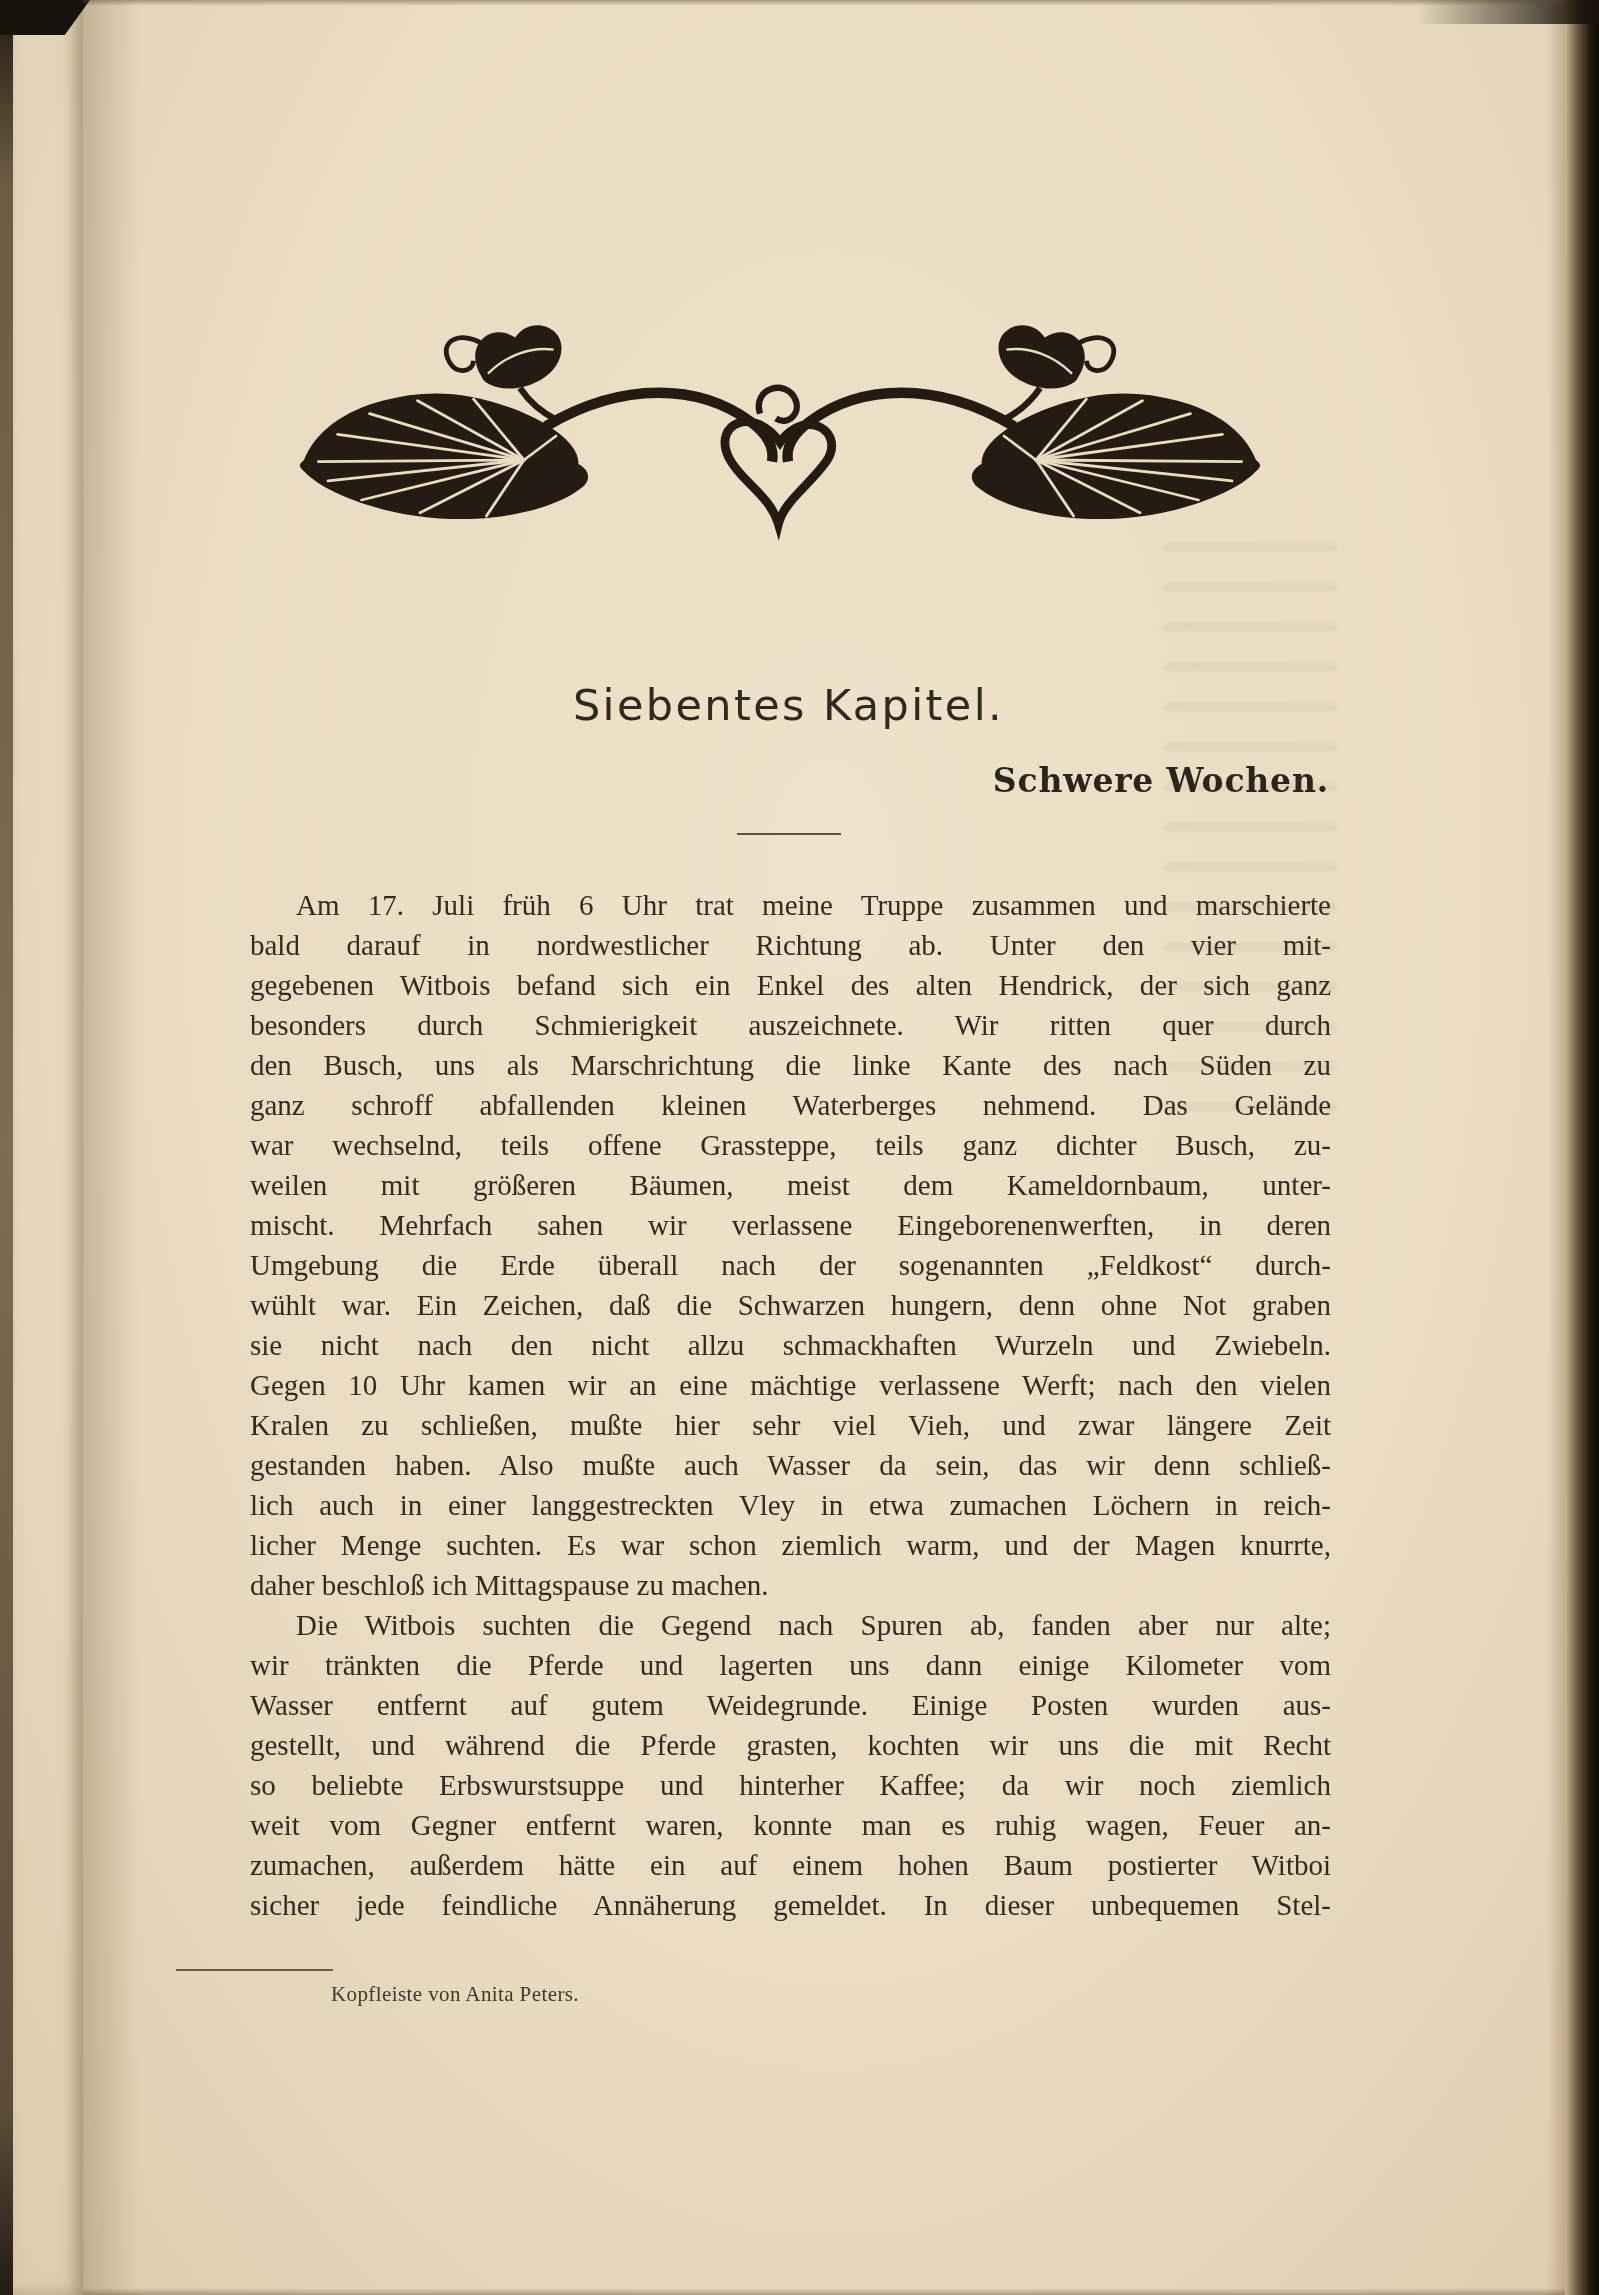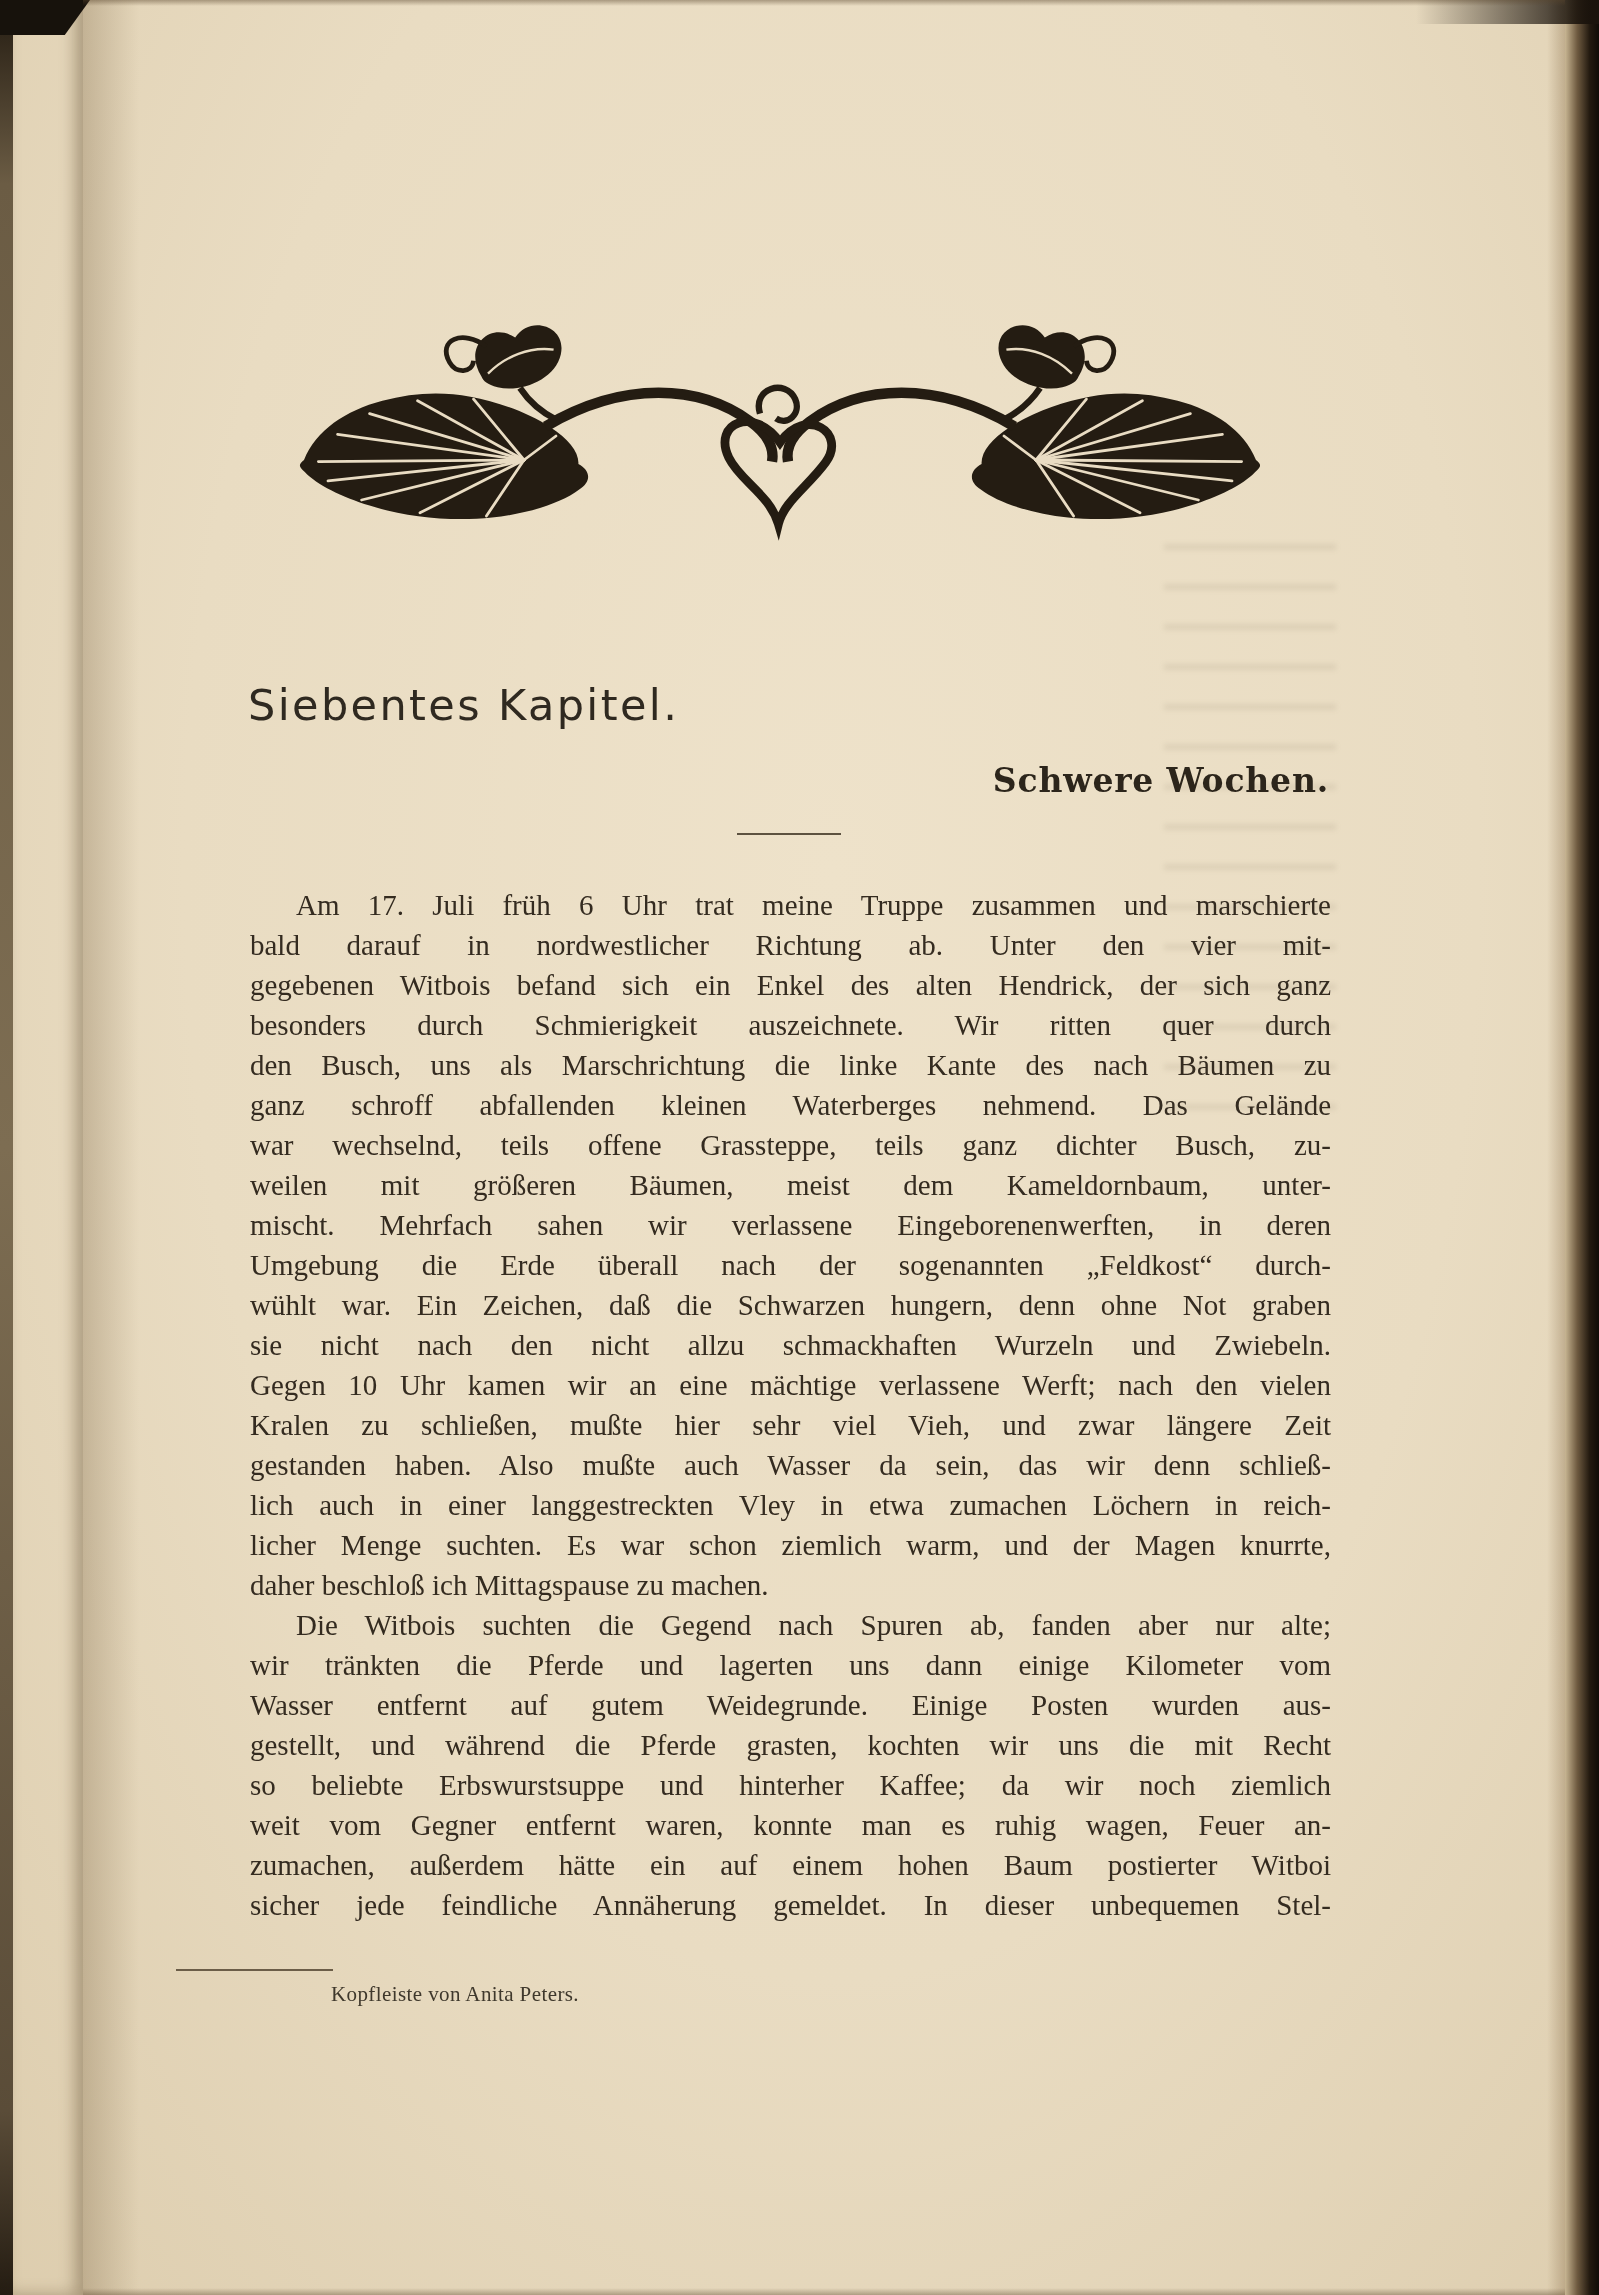--- a/index.html
+++ b/index.html
@@ -26,21 +26,21 @@
     background:linear-gradient(270deg,#1a130c,rgba(26,19,12,0));}
   .top-edge{position:absolute;top:0;left:83px;right:35px;height:5.6px;
     background:linear-gradient(180deg,rgba(90,70,45,.45),rgba(90,70,45,0));}
   .bottom-edge{position:absolute;bottom:0;left:83px;right:35px;height:7.2px;
     background:linear-gradient(0deg,rgba(90,70,45,.40),rgba(90,70,45,0));}
   .bleed-through{position:absolute;left:1164px;top:544px;width:172px;height:576px;
     background:repeating-linear-gradient(180deg,rgba(110,95,70,.10) 0 6.4px,rgba(110,95,70,0) 6.4px 40px);
     filter:blur(2.4px);pointer-events:none;}
   
   .ornament{position:absolute;left:248px;top:300px;width:1064px;height:252px;}
-  .chapter-title{position:absolute;left:248px;width:1081px;top:680px;text-align:left;
+  .chapter-title{position:absolute;left:248px;width:1081px;top:680px;text-align:center;
     font-family:"DejaVu Sans", sans-serif;font-size:43px;letter-spacing:2.4px;color:#2f2920;}
   .chapter-subtitle{position:absolute;left:248px;width:1081px;top:761px;text-align:right;
     font-family:"DejaVu Serif", serif;font-weight:bold;font-size:33px;letter-spacing:0.8px;color:#2c251b;}
   .title-rule{position:absolute;left:737px;top:833px;width:104px;height:2.4px;background:#5d5240;}
   .body-text{position:absolute;left:250px;top:885px;width:1081px;
     font-size:29px;line-height:40px;color:#342b20;font-family:Liberation Serif, serif;}
   .para{margin:0;padding:0;}
   .line{text-align:justify;text-align-last:justify;white-space:normal;}
   .line.first{text-indent:46px;}
   .line.flush{text-align-last:left;}
@@ -97,21 +97,21 @@
   <div class="chapter-title">Siebentes Kapitel.</div>
   <div class="chapter-subtitle">Schwere Wochen.</div>
   <div class="title-rule"></div>
 
   <div class="body-text">
     <div class="para">
       <div class="line first">Am 17. Juli früh 6 Uhr trat meine Truppe zusammen und marschierte</div>
       <div class="line">bald darauf in nordwestlicher Richtung ab. Unter den vier mit-</div>
       <div class="line">gegebenen Witbois befand sich ein Enkel des alten Hendrick, der sich ganz</div>
       <div class="line">besonders durch Schmierigkeit auszeichnete. Wir ritten quer durch</div>
-      <div class="line">den Busch, uns als Marschrichtung die linke Kante des nach Bäumen zu</div>
+      <div class="line">den Busch, uns als Marschrichtung die linke Kante des nach Süden zu</div>
       <div class="line">ganz schroff abfallenden kleinen Waterberges nehmend. Das Gelände</div>
       <div class="line">war wechselnd, teils offene Grassteppe, teils ganz dichter Busch, zu-</div>
       <div class="line">weilen mit größeren Bäumen, meist dem Kameldornbaum, unter-</div>
       <div class="line">mischt. Mehrfach sahen wir verlassene Eingeborenenwerften, in deren</div>
       <div class="line">Umgebung die Erde überall nach der sogenannten „Feldkost“ durch-</div>
       <div class="line">wühlt war. Ein Zeichen, daß die Schwarzen hungern, denn ohne Not graben</div>
       <div class="line">sie nicht nach den nicht allzu schmackhaften Wurzeln und Zwiebeln.</div>
       <div class="line">Gegen 10 Uhr kamen wir an eine mächtige verlassene Werft; nach den vielen</div>
       <div class="line">Kralen zu schließen, mußte hier sehr viel Vieh, und zwar längere Zeit</div>
       <div class="line">gestanden haben. Also mußte auch Wasser da sein, das wir denn schließ-</div>

